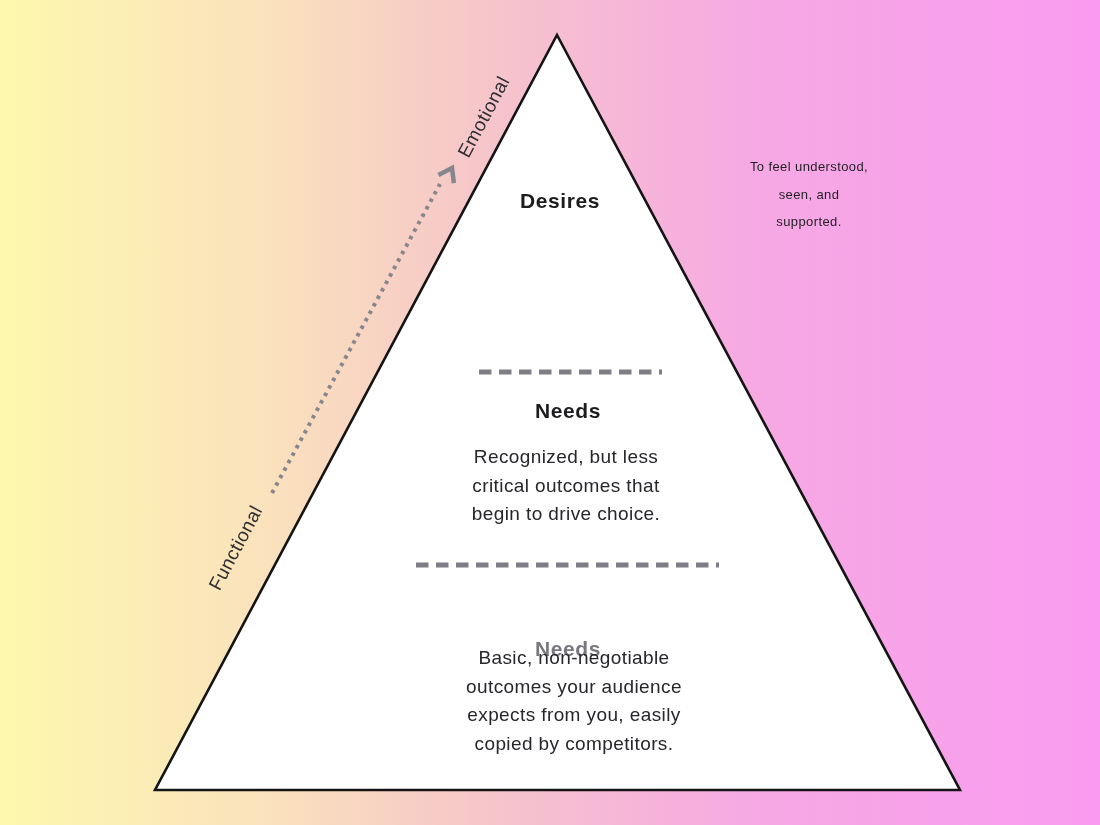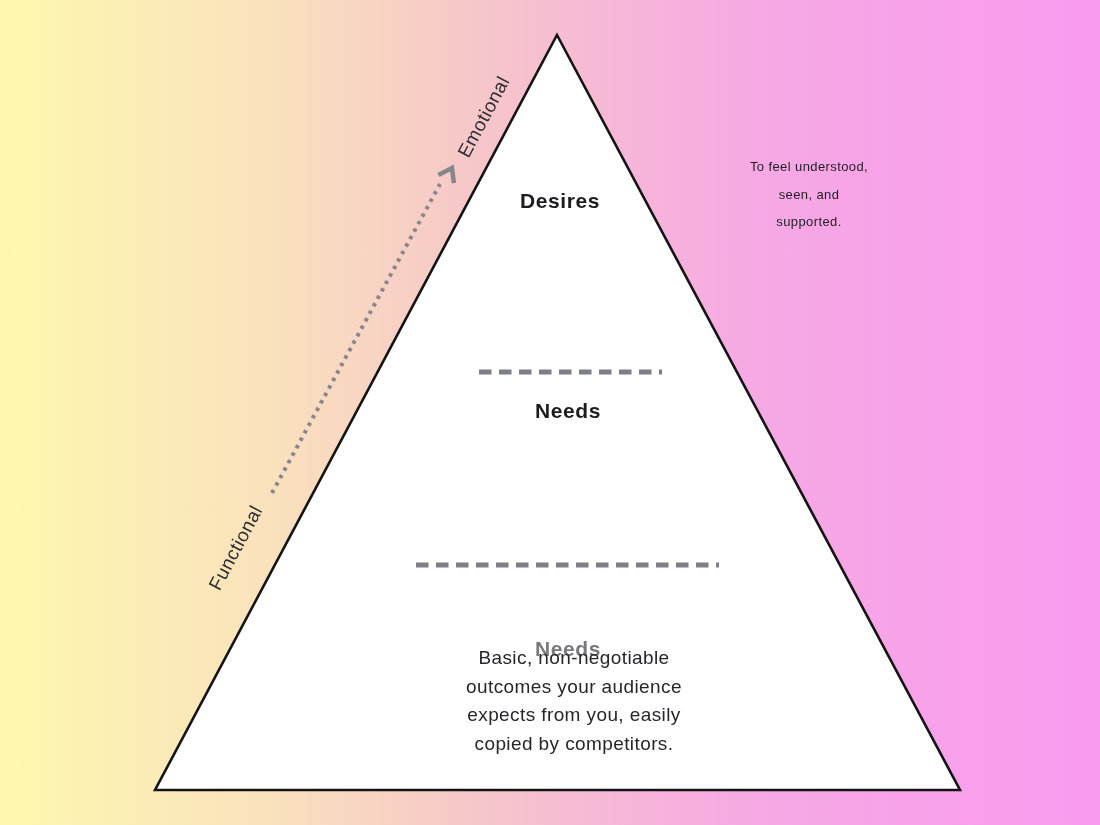--- a/index.html
+++ b/index.html
@@ -68,20 +68,23 @@
     <polygon class="pyramid" points="557,35 960,790 155,790"></polygon>
     <line class="divider" x1="479" y1="372" x2="662" y2="372"></line>
     <line class="divider" x1="416" y1="565" x2="719" y2="565"></line>
     <line class="dotted-arrow" x1="272" y1="493" x2="440" y2="184"></line>
     <path class="arrowhead" d="M 440.4 173.9 L 452 168 L 453.6 180.9"></path>
   </svg>
 
   <div class="level-title" style="left:560px; top:189px;">Desires</div>
 
   <div class="level-title" style="left:568px; top:399px;">Needs</div>
+  <div class="txt level-desc" style="left:566px; top:443px;">Recognized, but less
+critical outcomes that
+begin to drive choice.</div>
 
   <div class="level-title muted" style="left:568px; top:605px;margin-top:32px;">Needs</div>
   <div class="txt level-desc" style="left:574px; top:644px;">Basic, non-negotiable
 outcomes your audience
 expects from you, easily
 copied by competitors.</div>
 
   <div class="txt annotation" style="left:809px; top:153px;">To feel understood,
 seen, and
 supported.</div>

